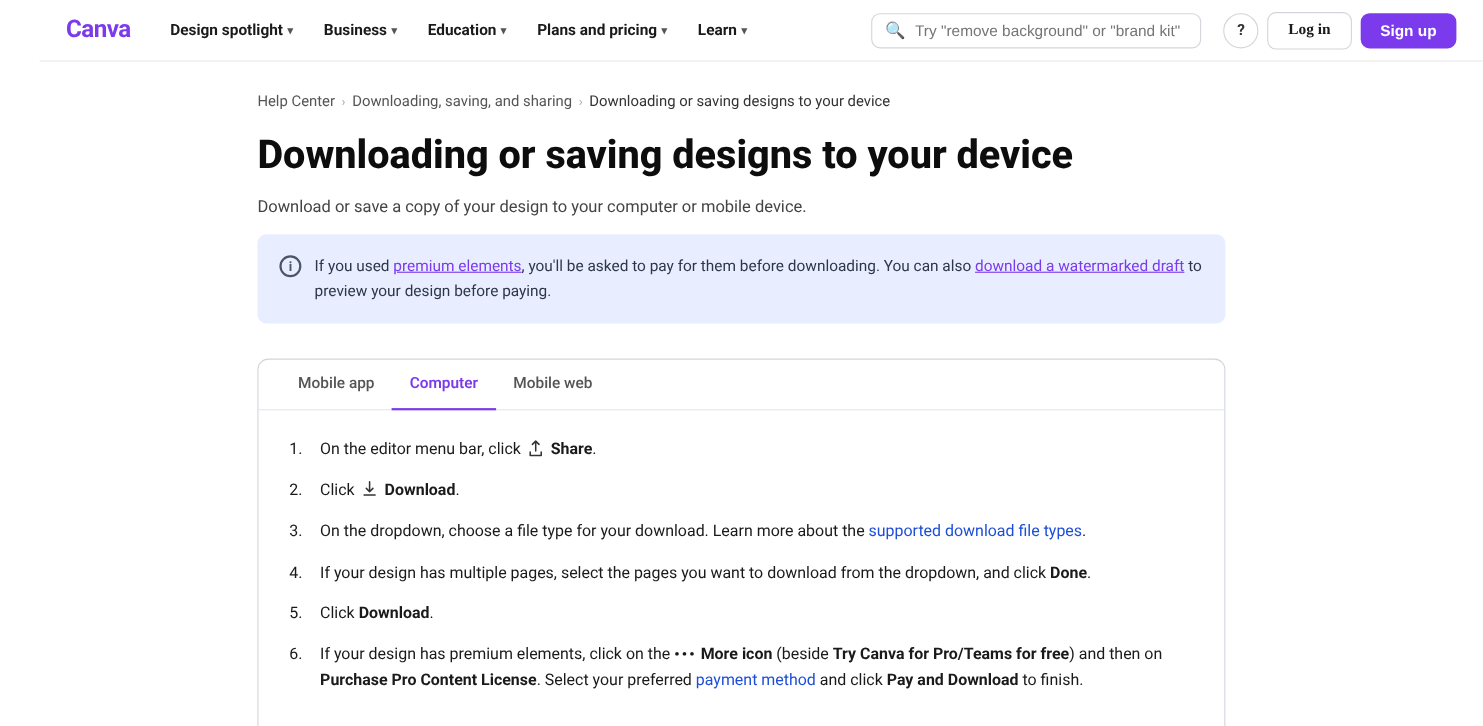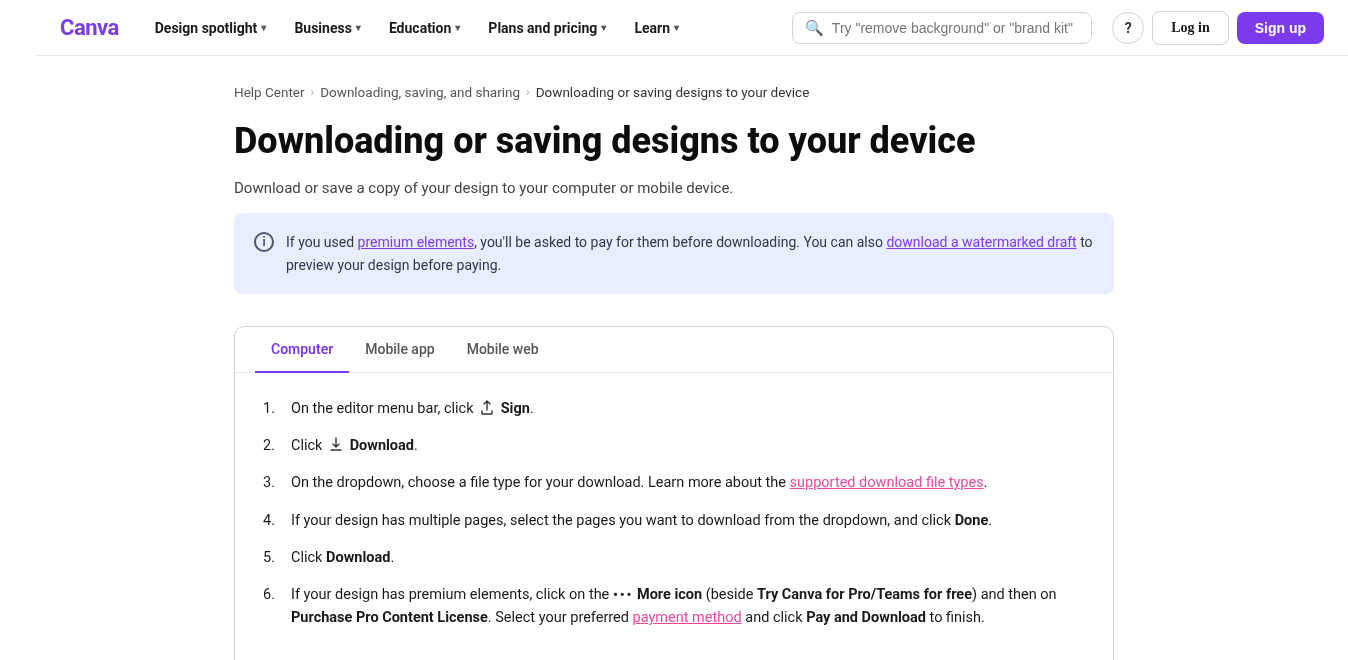--- a/index.html
+++ b/index.html
@@ -222,22 +222,21 @@
     }
     .step-num {
       flex-shrink: 0;
       font-size: 14.5px;
       color: #1a1a1a;
       min-width: 20px;
     }
     .step-text { flex: 1; }
     .step-text strong { font-weight: 700; }
     .step-text a {
-      color: #ec4899;
-      text-decoration: underline;
+      color: #1d4ed8;
       cursor: pointer;
     }
     .share-icon-inline {
       display: inline-block;
       vertical-align: middle;
       width: 16px;
       height: 16px;
       margin: 0 2px;
       position: relative;
       top: -1px;
@@ -322,35 +321,35 @@
 
   <div class="info-box">
     <div class="info-icon">i</div>
     <div class="info-text">
       <span>If you used </span><a>premium elements</a><span>, you'll be asked to pay for them before downloading. You can also </span><a>download a watermarked draft</a><span> to preview your design before paying.</span>
     </div>
   </div>
 
   <div class="tabbed-card">
     <div class="tab-bar">
+      <div class="tab">Mobile app</div>
       <div class="tab active">Computer</div>
-      <div class="tab">Mobile app</div>
       <div class="tab">Mobile web</div>
     </div>
     <div class="tab-content">
       <ol class="step-list">
 
         <li class="step-item">
           <span class="step-num">1.</span>
           <span class="step-text">
             On the editor menu bar, click
             <svg class="share-icon-inline" viewBox="0 0 16 16" fill="none" xmlns="http://www.w3.org/2000/svg">
               <path d="M8 1v9M5 4l3-3 3 3M3 11v3h10v-3" stroke="#333" stroke-width="1.4" stroke-linecap="round" stroke-linejoin="round"></path>
             </svg>
-            <strong>Sign</strong>.
+            <strong>Share</strong>.
           </span>
         </li>
 
         <li class="step-item">
           <span class="step-num">2.</span>
           <span class="step-text">
             Click
             <svg class="download-icon-inline" viewBox="0 0 16 16" fill="none" xmlns="http://www.w3.org/2000/svg">
               <path d="M8 1v9M5 7l3 3 3-3M3 13h10" stroke="#333" stroke-width="1.4" stroke-linecap="round" stroke-linejoin="round"></path>
             </svg>

